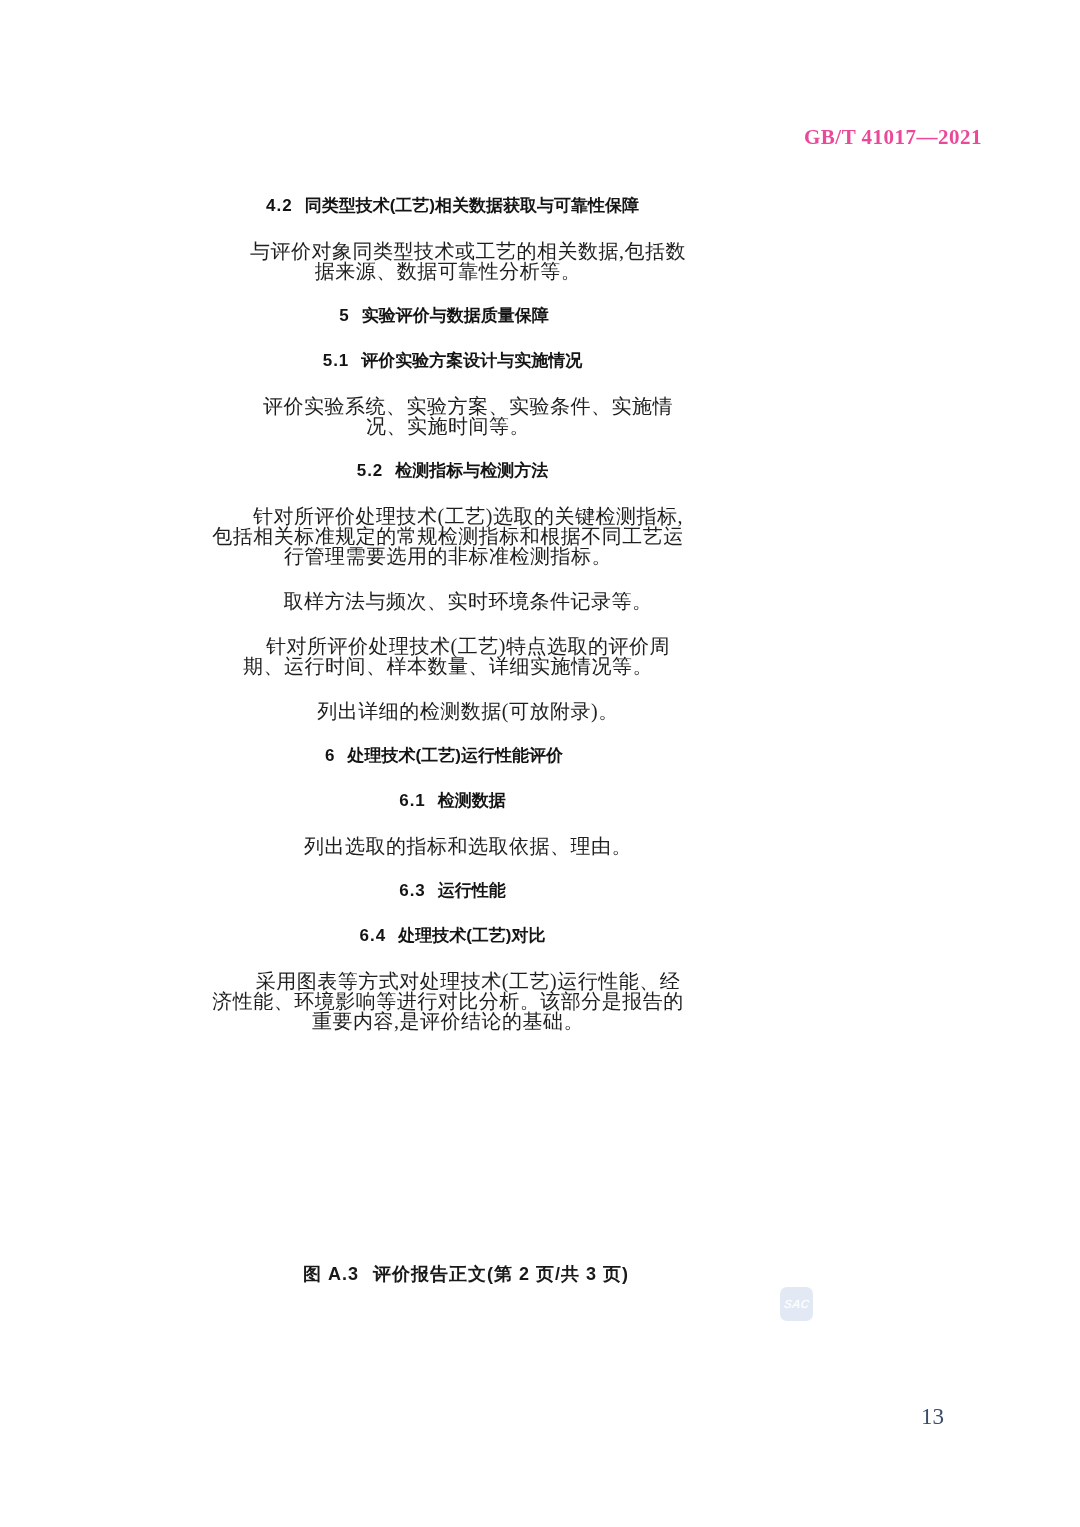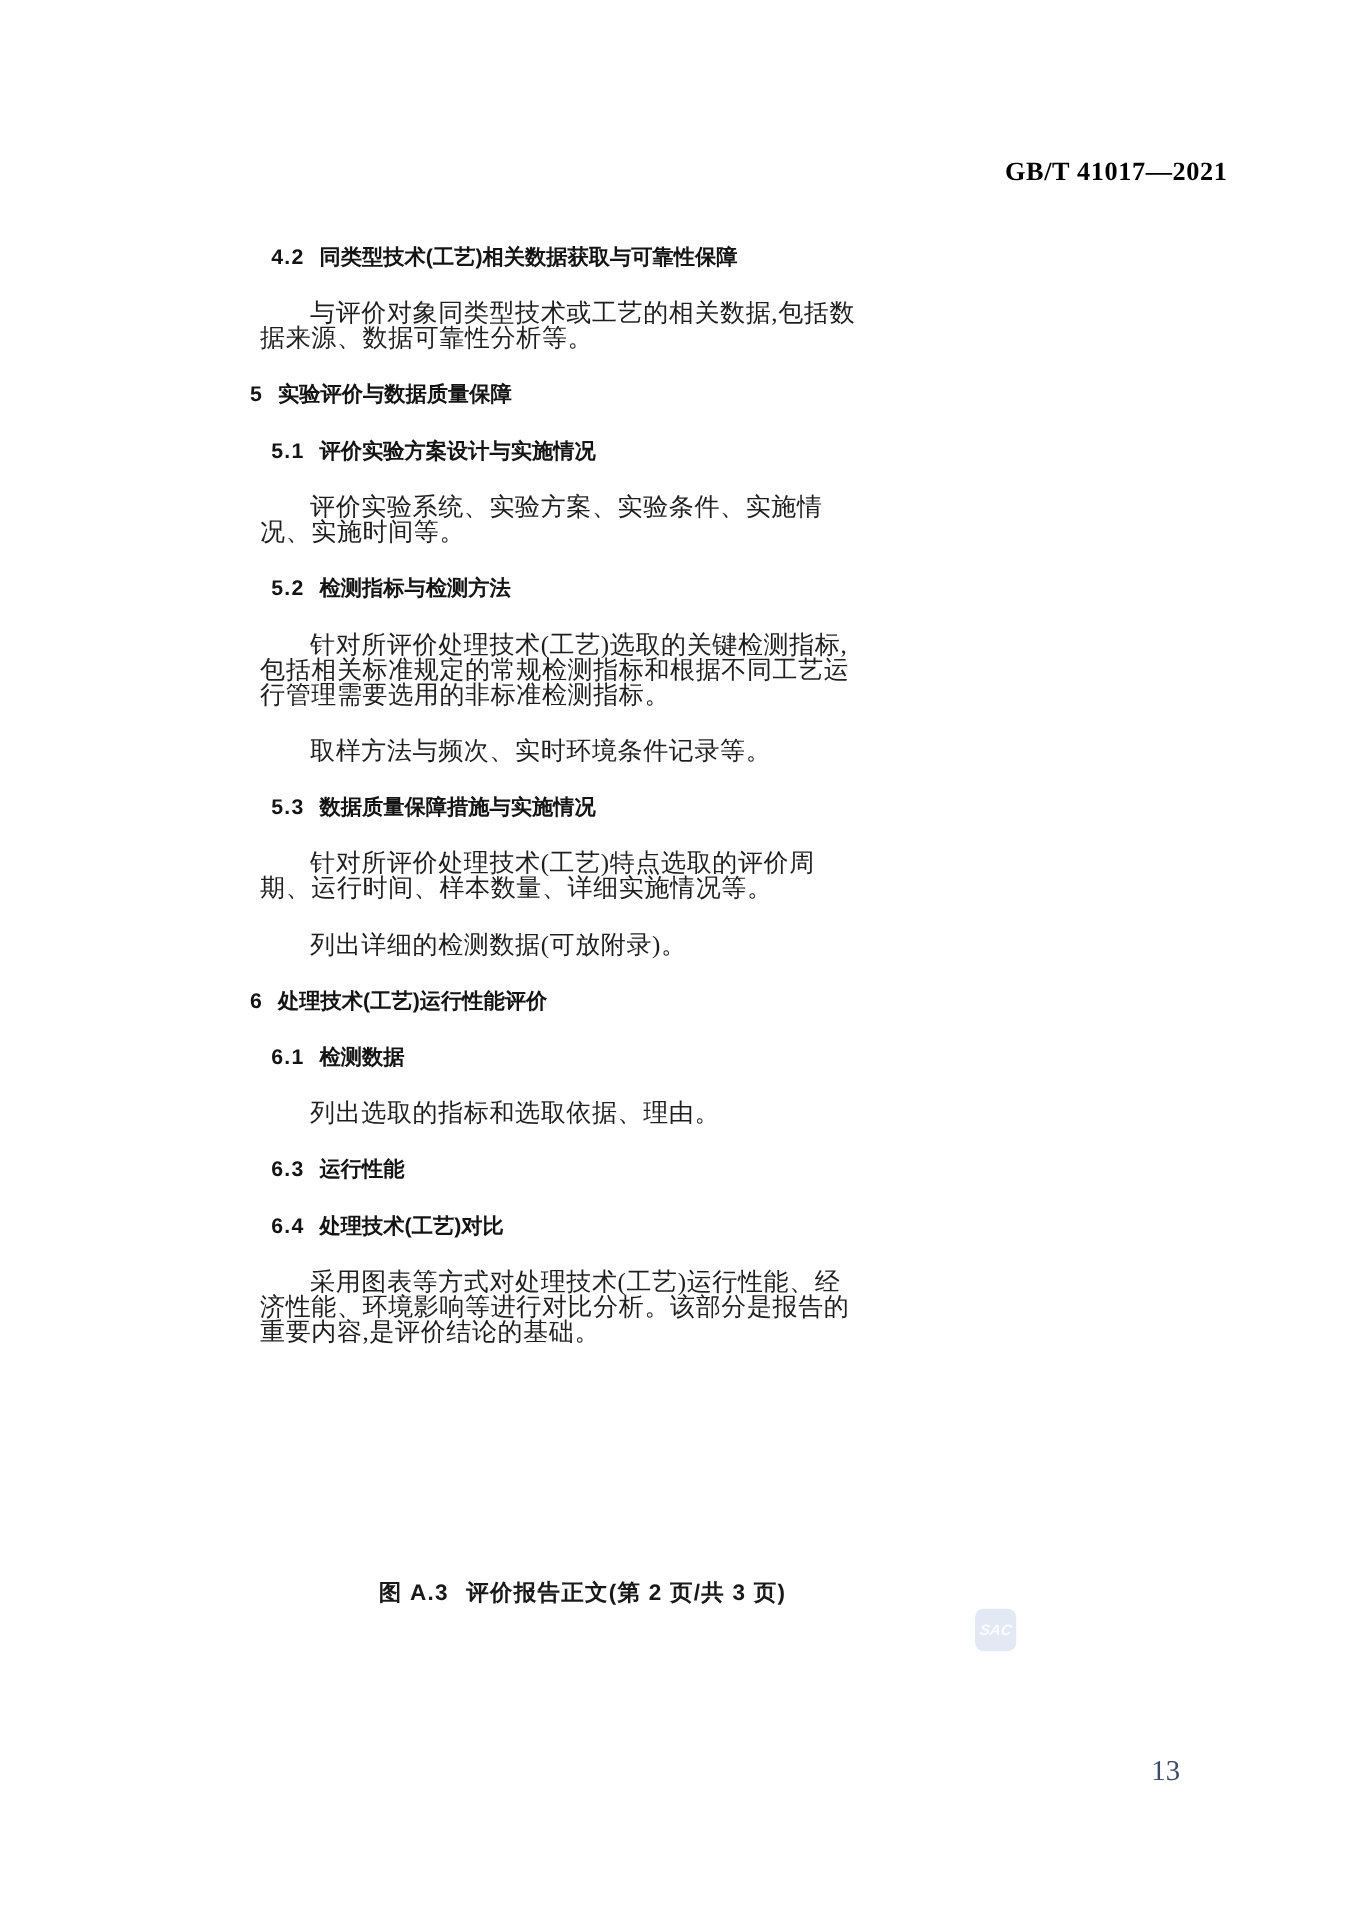--- a/index.html
+++ b/index.html
@@ -10,30 +10,31 @@
     color:#1c1c1c;
     font-family:"Liberation Serif",serif;
     overflow:hidden;
   }
   .std-number{
     position:absolute;
     top:125px;left:804px;
     font-size:21px;
     font-weight:700;
     letter-spacing:0.5px;
-    color:#000000;
+    color:#ec4899;
     font-family:"Liberation Serif",serif;
     white-space:nowrap;
   }
   .doc{
     position:absolute;
     top:196px;left:0;
     width:864px;
     padding:0 176px 0 208px;
     box-sizing:border-box;
+    text-align:center;
   }
   .h1,.h2{
     font-family:"Liberation Sans",sans-serif;
     font-weight:700;
     font-size:17px;
     line-height:20px;
     margin:0 0 25px 0;
     color:#141414;
     white-space:nowrap;
   }
@@ -94,21 +95,20 @@
 
   <div class="doc">
       <div class="h2"><span class="hnum">4.2</span><span>同类型技术(工艺)相关数据获取与可靠性保障</span></div>
       <p class="para">与评价对象同类型技术或工艺的相关数据,包括数据来源、数据可靠性分析等。</p>
       <div class="h1"><span class="hnum">5</span><span>实验评价与数据质量保障</span></div>
       <div class="h2"><span class="hnum">5.1</span><span>评价实验方案设计与实施情况</span></div>
       <p class="para">评价实验系统、实验方案、实验条件、实施情况、实施时间等。</p>
       <div class="h2"><span class="hnum">5.2</span><span>检测指标与检测方法</span></div>
       <p class="para">针对所评价处理技术(工艺)选取的关键检测指标,包括相关标准规定的常规检测指标和根据不同工艺运行管理需要选用的非标准检测指标。</p>
       <p class="para">取样方法与频次、实时环境条件记录等。</p>
-      <div class="h2"><span class="hnum">5.3</span><span>数据质量保障措施与实施情况</span></div>
       <p class="para">针对所评价处理技术(工艺)特点选取的评价周期、运行时间、样本数量、详细实施情况等。</p>
       <p class="para">列出详细的检测数据(可放附录)。</p>
       <div class="h1"><span class="hnum">6</span><span>处理技术(工艺)运行性能评价</span></div>
       <div class="h2"><span class="hnum">6.1</span><span>检测数据</span></div>
       <p class="para">列出选取的指标和选取依据、理由。</p>
       <div class="h2"><span class="hnum">6.3</span><span>运行性能</span></div>
       <div class="h2"><span class="hnum">6.4</span><span>处理技术(工艺)对比</span></div>
       <p class="para">采用图表等方式对处理技术(工艺)运行性能、经济性能、环境影响等进行对比分析。该部分是报告的重要内容,是评价结论的基础。</p>
     </div>
 

